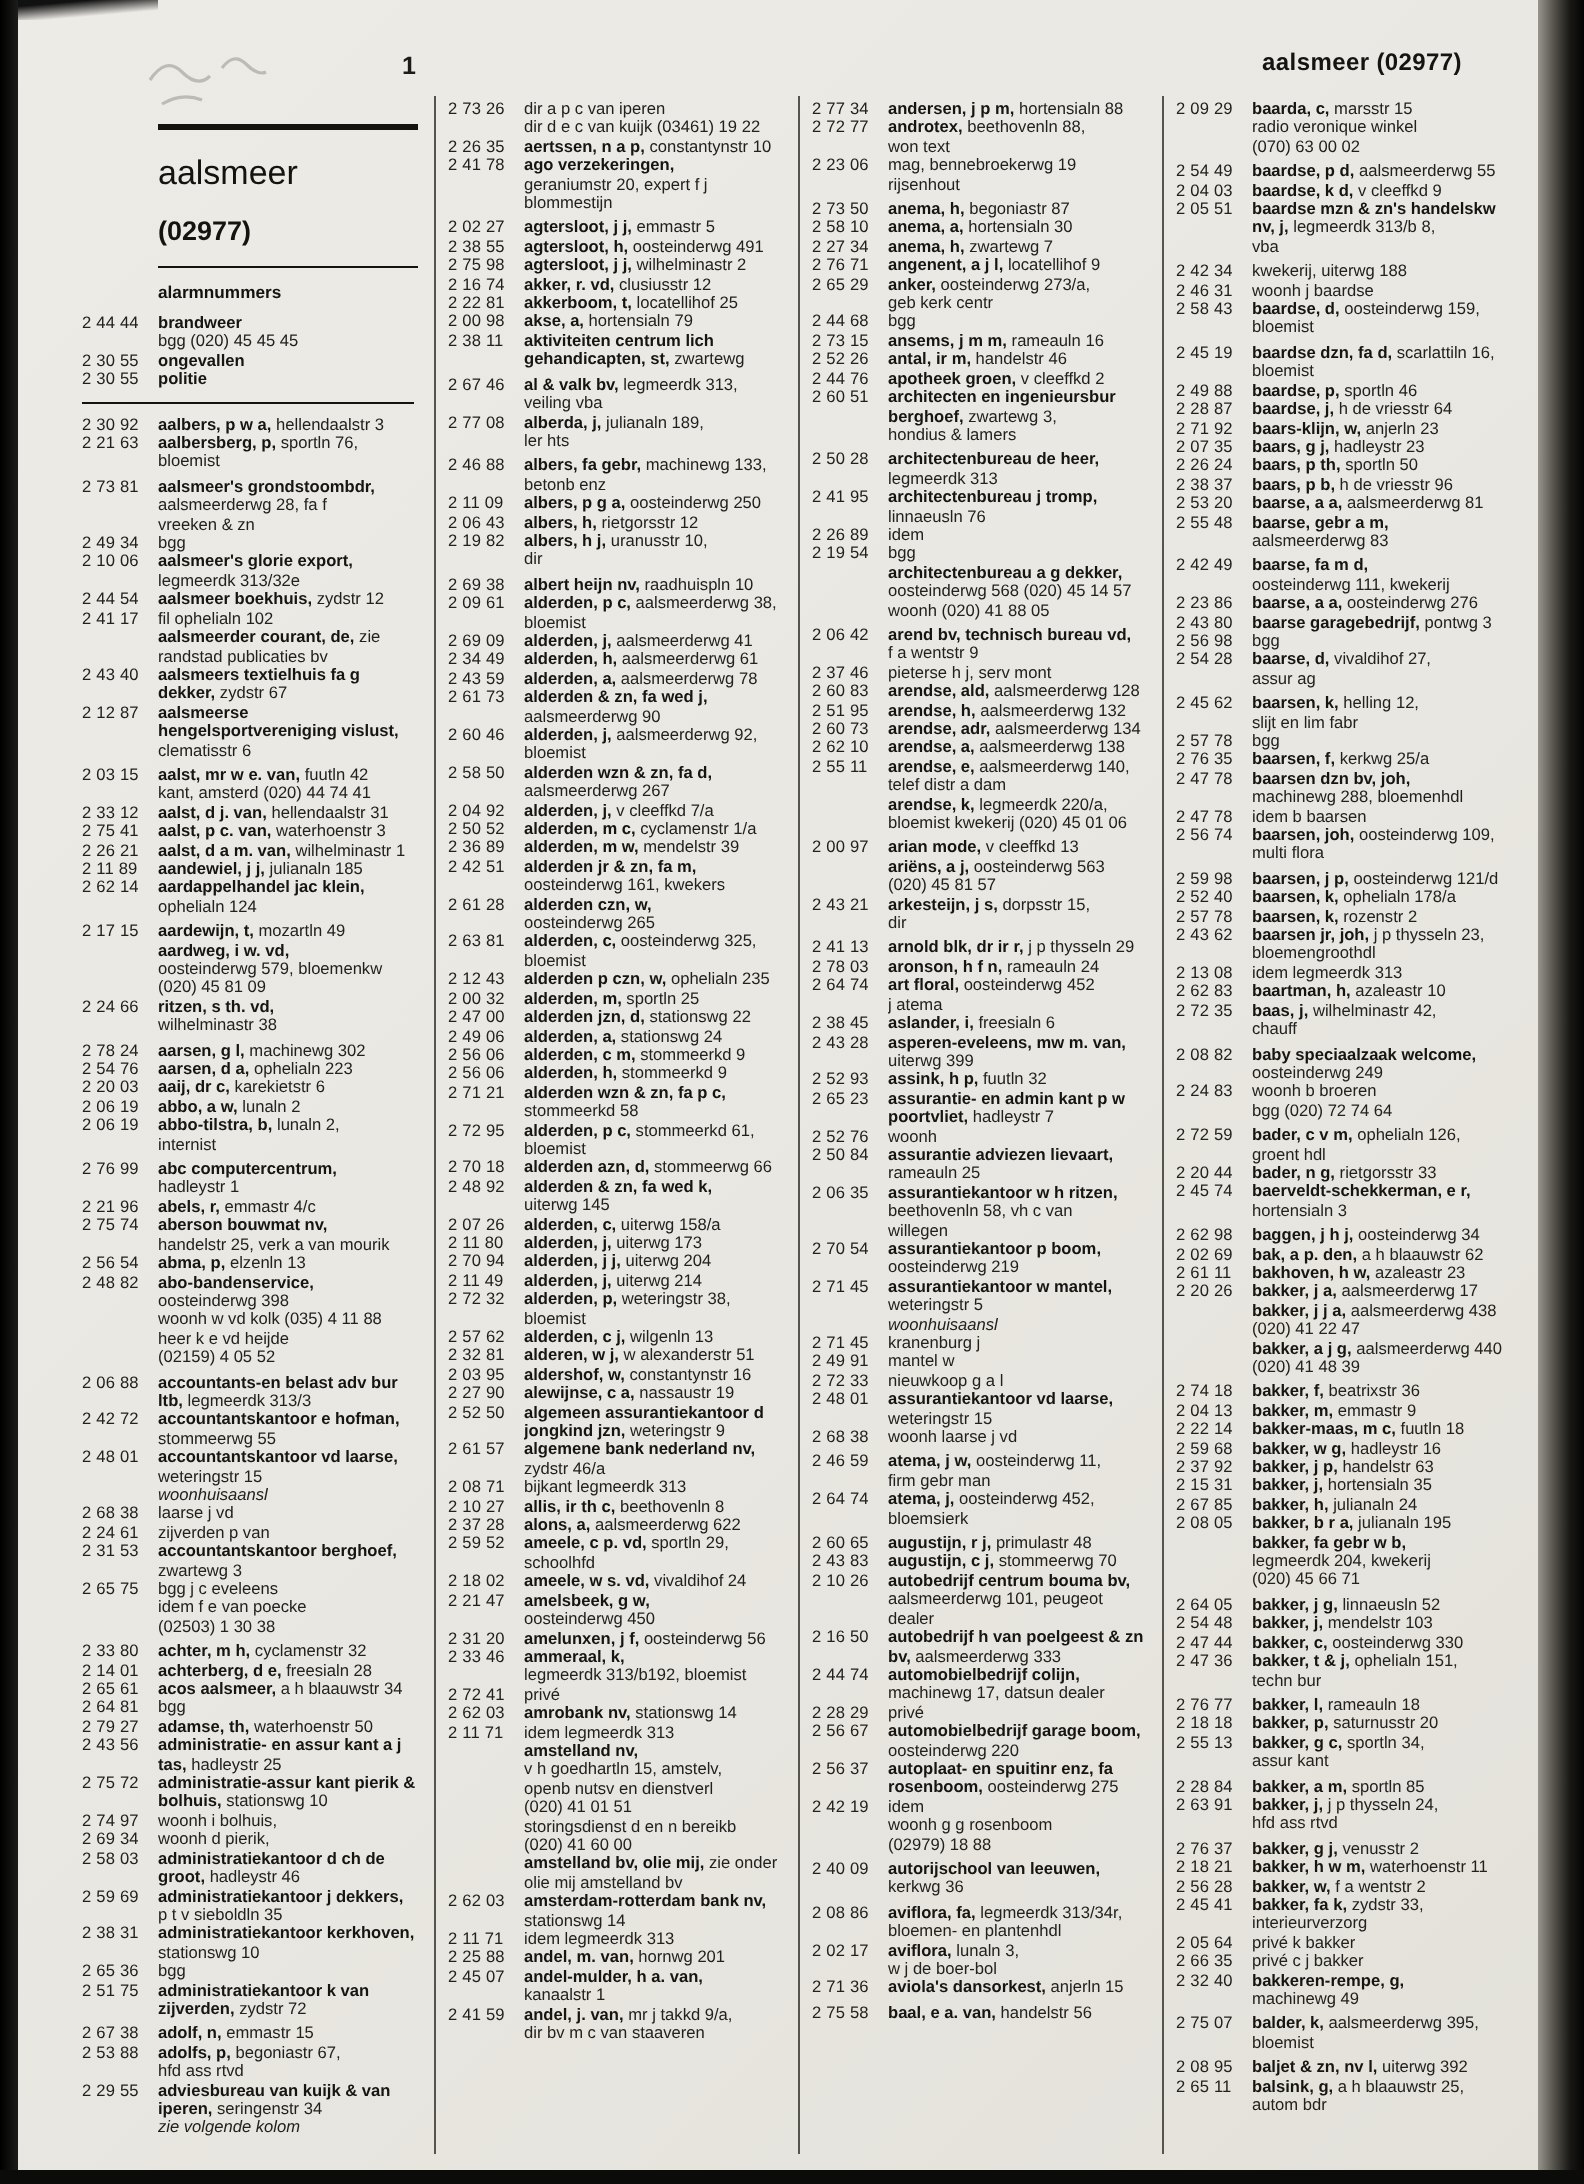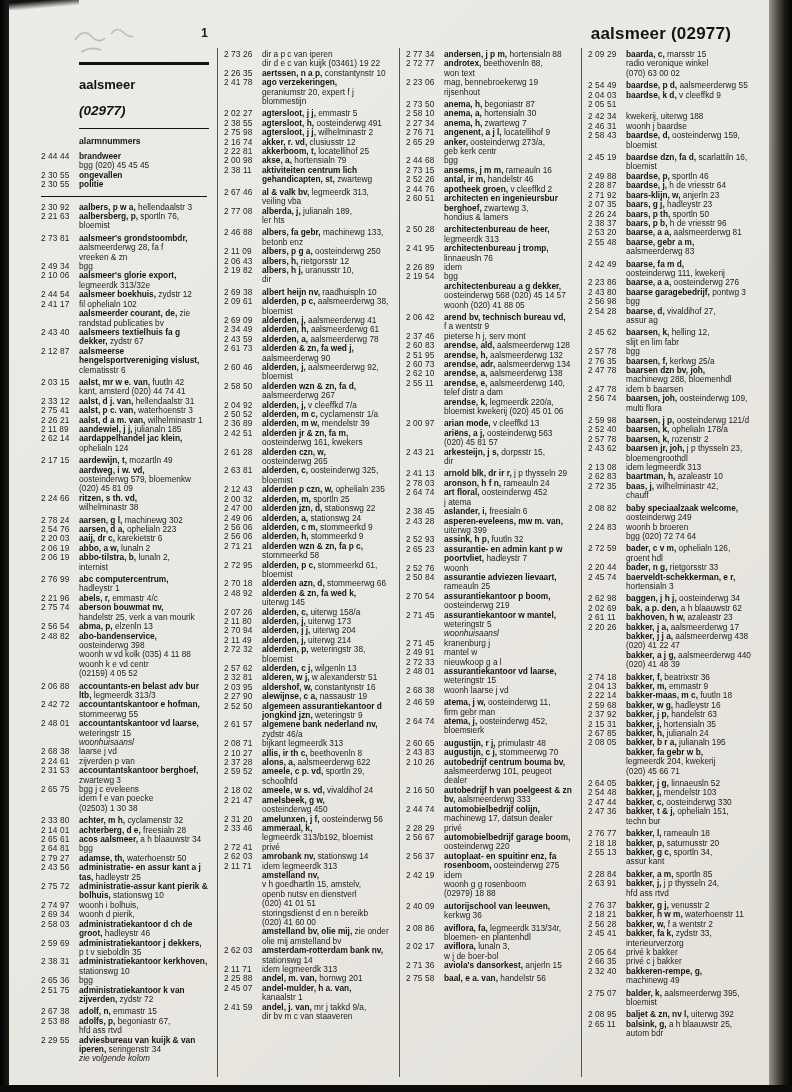--- a/index.html
+++ b/index.html
@@ -15,39 +15,39 @@
   }
   .edge-left{position:absolute;left:0;top:0;width:9px;height:100%;background:linear-gradient(90deg,#000,#1c1c1a);}
   .edge-right{position:absolute;right:0;top:0;width:23px;height:100%;
     background:linear-gradient(90deg,#97948c 0%,#55524c 35%,#181713 70%,#050505 100%);}
   .edge-bottom{position:absolute;left:0;bottom:0;width:100%;height:7px;background:#0b0b0a;}
   .corner-wedge{position:absolute;left:0;top:0;width:70px;height:10px;
     background:linear-gradient(175deg,#111 20%,transparent 70%);}
   .scribble{position:absolute;left:62px;top:22px;opacity:.5;}
 
   .page-number{position:absolute;left:192px;top:26px;font-size:12.5px;font-weight:bold;color:#1c1c1a;}
-  .header-right{position:absolute;right:38px;top:24px;font-size:17px;font-weight:bold;color:#141412;letter-spacing:.2px;}
+  .header-right{position:absolute;right:38px;top:24px;font-size:12px;font-weight:bold;color:#141412;letter-spacing:.2px;}
 
   .columns{position:absolute;left:26px;top:48px;right:6px;bottom:8px;display:flex;}
   .col{width:25%;box-sizing:border-box;padding:2px 4px 0 6px;overflow:hidden;}
   .col + .col{border-left:1px solid #56544e;}
 
   .entry{display:flex;align-items:flex-start;}
   .entry.gap{margin-top:3px;}
   .num{width:33px;flex:none;font-size:8.3px;line-height:9.4px;color:#22211e;letter-spacing:.1px;white-space:nowrap;}
   .txt{flex:1;min-width:0;padding-left:5px;}
   .line{display:block;font-size:8.3px;line-height:9.4px;color:#22211e;white-space:nowrap;overflow:hidden;}
   .line b{font-weight:bold;color:#161512;}
   .line.it{font-style:italic;}
 
   
   .town-block{margin-bottom:4px;}
   .rule-thick{height:3px;background:#14130f;margin:12px 0 0 38px;width:130px;}
-  .town-name{font-size:13px;font-weight:bold;color:#14130f;margin:12px 0 0 38px;}
-  .town-code{font-size:13.5px;font-weight:bold;color:#14130f;margin:11px 0 0 38px;font-style:italic;}
+  .town-name{font-size:17px;font-weight:normal;color:#14130f;margin:12px 0 0 38px;}
+  .town-code{font-size:13.5px;font-weight:bold;color:#14130f;margin:11px 0 0 38px;}
   .rule-thin{height:1px;background:#14130f;margin:10px 0 0 38px;width:130px;}
   .alarm-title{font-size:8.6px;font-weight:bold;color:#14130f;margin:7px 0 6px 38px;}
   .alarm-list{margin-bottom:2px;}
   .rule-sep{height:1px;background:#14130f;margin:6px 6px 6px 0;}
 </style>
 </head>
 <body>
 
 <div class="page">
   <div class="corner-wedge"></div>
@@ -273,21 +273,21 @@
             <span class="txt">
               <span class="line"><b>abma, p,</b> elzenln 13</span>
             </span>
           </div>
           <div class="entry">
             <span class="num">2 48 82</span>
             <span class="txt">
               <span class="line"><b>abo-bandenservice,</b></span>
               <span class="line">oosteinderwg 398</span>
               <span class="line">woonh w vd kolk (035) 4 11 88</span>
-              <span class="line">woonh k e vd centr</span>
+              <span class="line">heer k e vd heijde</span>
               <span class="line">(02159) 4 05 52</span>
             </span>
           </div>
           <div class="entry gap">
             <span class="num">2 06 88</span>
             <span class="txt">
               <span class="line"><b>accountants-en belast adv bur</b></span>
               <span class="line"><b>ltb,</b> legmeerdk 313/3</span>
             </span>
           </div>
@@ -1139,20 +1139,28 @@
             </span>
           </div>
           <div class="entry">
             <span class="num">2 50 84</span>
             <span class="txt">
               <span class="line"><b>assurantie adviezen lievaart,</b></span>
               <span class="line">rameauln 25</span>
             </span>
           </div>
           <div class="entry">
+            <span class="num">2 06 35</span>
+            <span class="txt">
+              <span class="line"><b>assurantiekantoor w h ritzen,</b></span>
+              <span class="line">beethovenln 58, vh c van</span>
+              <span class="line">willegen</span>
+            </span>
+          </div>
+          <div class="entry">
             <span class="num">2 70 54</span>
             <span class="txt">
               <span class="line"><b>assurantiekantoor p boom,</b></span>
               <span class="line">oosteinderwg 219</span>
             </span>
           </div>
           <div class="entry">
             <span class="num">2 71 45</span>
             <span class="txt">
               <span class="line"><b>assurantiekantoor w mantel,</b></span>
@@ -1319,20 +1327,25 @@
             </span>
           </div>
           <div class="entry">
             <span class="num">2 04 03</span>
             <span class="txt">
               <span class="line"><b>baardse, k d,</b> v cleeffkd 9</span>
             </span>
           </div>
           <div class="entry">
             <span class="num">2 05 51</span>
+            <span class="txt">
+              <span class="line"><b>baardse mzn &amp; zn's handelskw</b></span>
+              <span class="line"><b>nv, j,</b> legmeerdk 313/b 8,</span>
+              <span class="line">vba</span>
+            </span>
           </div>
           <div class="entry gap">
             <span class="num">2 42 34</span>
             <span class="txt">
               <span class="line">kwekerij, uiterwg 188</span>
             </span>
           </div>
           <div class="entry">
             <span class="num">2 46 31</span>
             <span class="txt">

